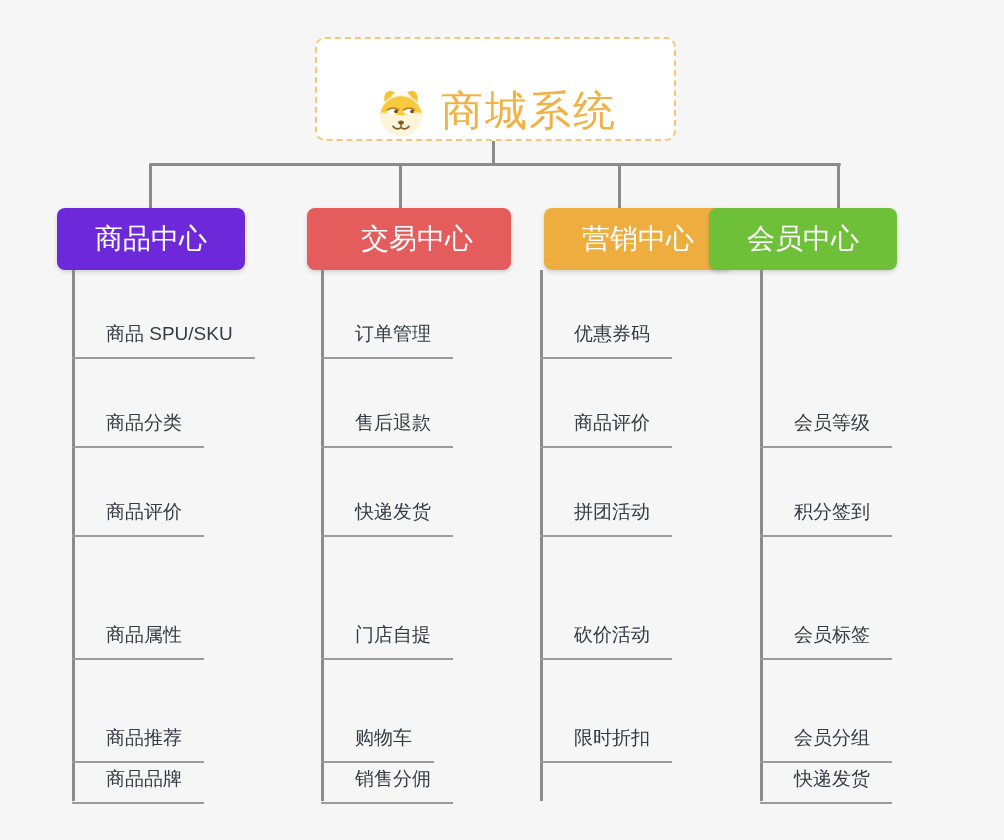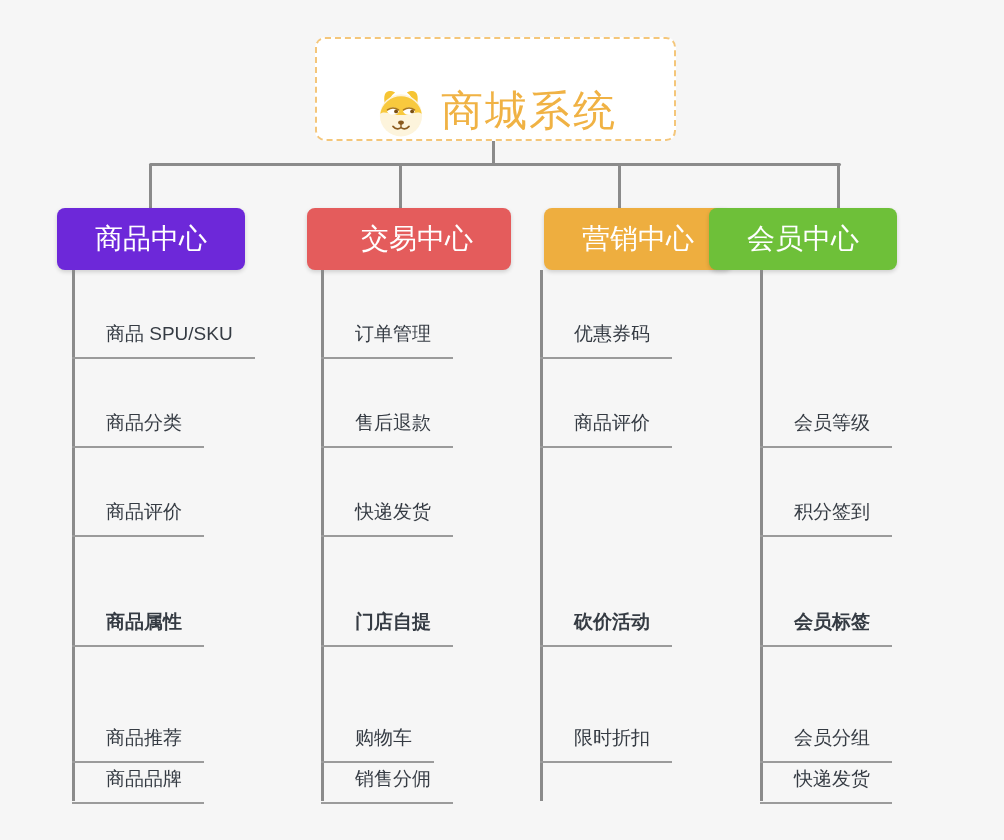--- a/index.html
+++ b/index.html
@@ -86,21 +86,21 @@
     border-bottom: 2px solid #9b9b9b;
     cursor: default;
   }
   .leaf.c0 { left: 72px; }
   .leaf.c1 { left: 321px; }
   .leaf.c2 { left: 540px; }
   .leaf.c3 { left: 760px; }
   .leaf.r0 { top: 320px; }
   .leaf.r1 { top: 409px; }
   .leaf.r2 { top: 498px; }
-  .leaf.r3 { top: 608px; font-weight: bold; }
+  .leaf.r3 { top: 621px; }
   .leaf.r4 { top: 676px; margin-top: 48px; }
   .leaf.r5 { top: 765px; }
 </style>
 </head>
 <body>
 
 <div class="canvas">
 
   <div class="root-node">
     <svg class="root-icon" viewBox="0 0 64 64" aria-hidden="true">
@@ -147,20 +147,21 @@
 
   <div class="leaf c1 r0">订单管理</div>
   <div class="leaf c1 r1">售后退款</div>
   <div class="leaf c1 r2">快递发货</div>
   <div class="leaf c1 r3">门店自提</div>
   <div class="leaf c1 r4">购物车</div>
   <div class="leaf c1 r5">销售分佣</div>
 
   <div class="leaf c2 r0">优惠券码</div>
   <div class="leaf c2 r1">商品评价</div>
+  <div class="leaf c2 r2">拼团活动</div>
   <div class="leaf c2 r3">砍价活动</div>
   <div class="leaf c2 r4">限时折扣</div>
 
   <div class="leaf c3 r1">会员等级</div>
   <div class="leaf c3 r2">积分签到</div>
   <div class="leaf c3 r3">会员标签</div>
   <div class="leaf c3 r4">会员分组</div>
   <div class="leaf c3 r5">快递发货</div>
 
 </div>

